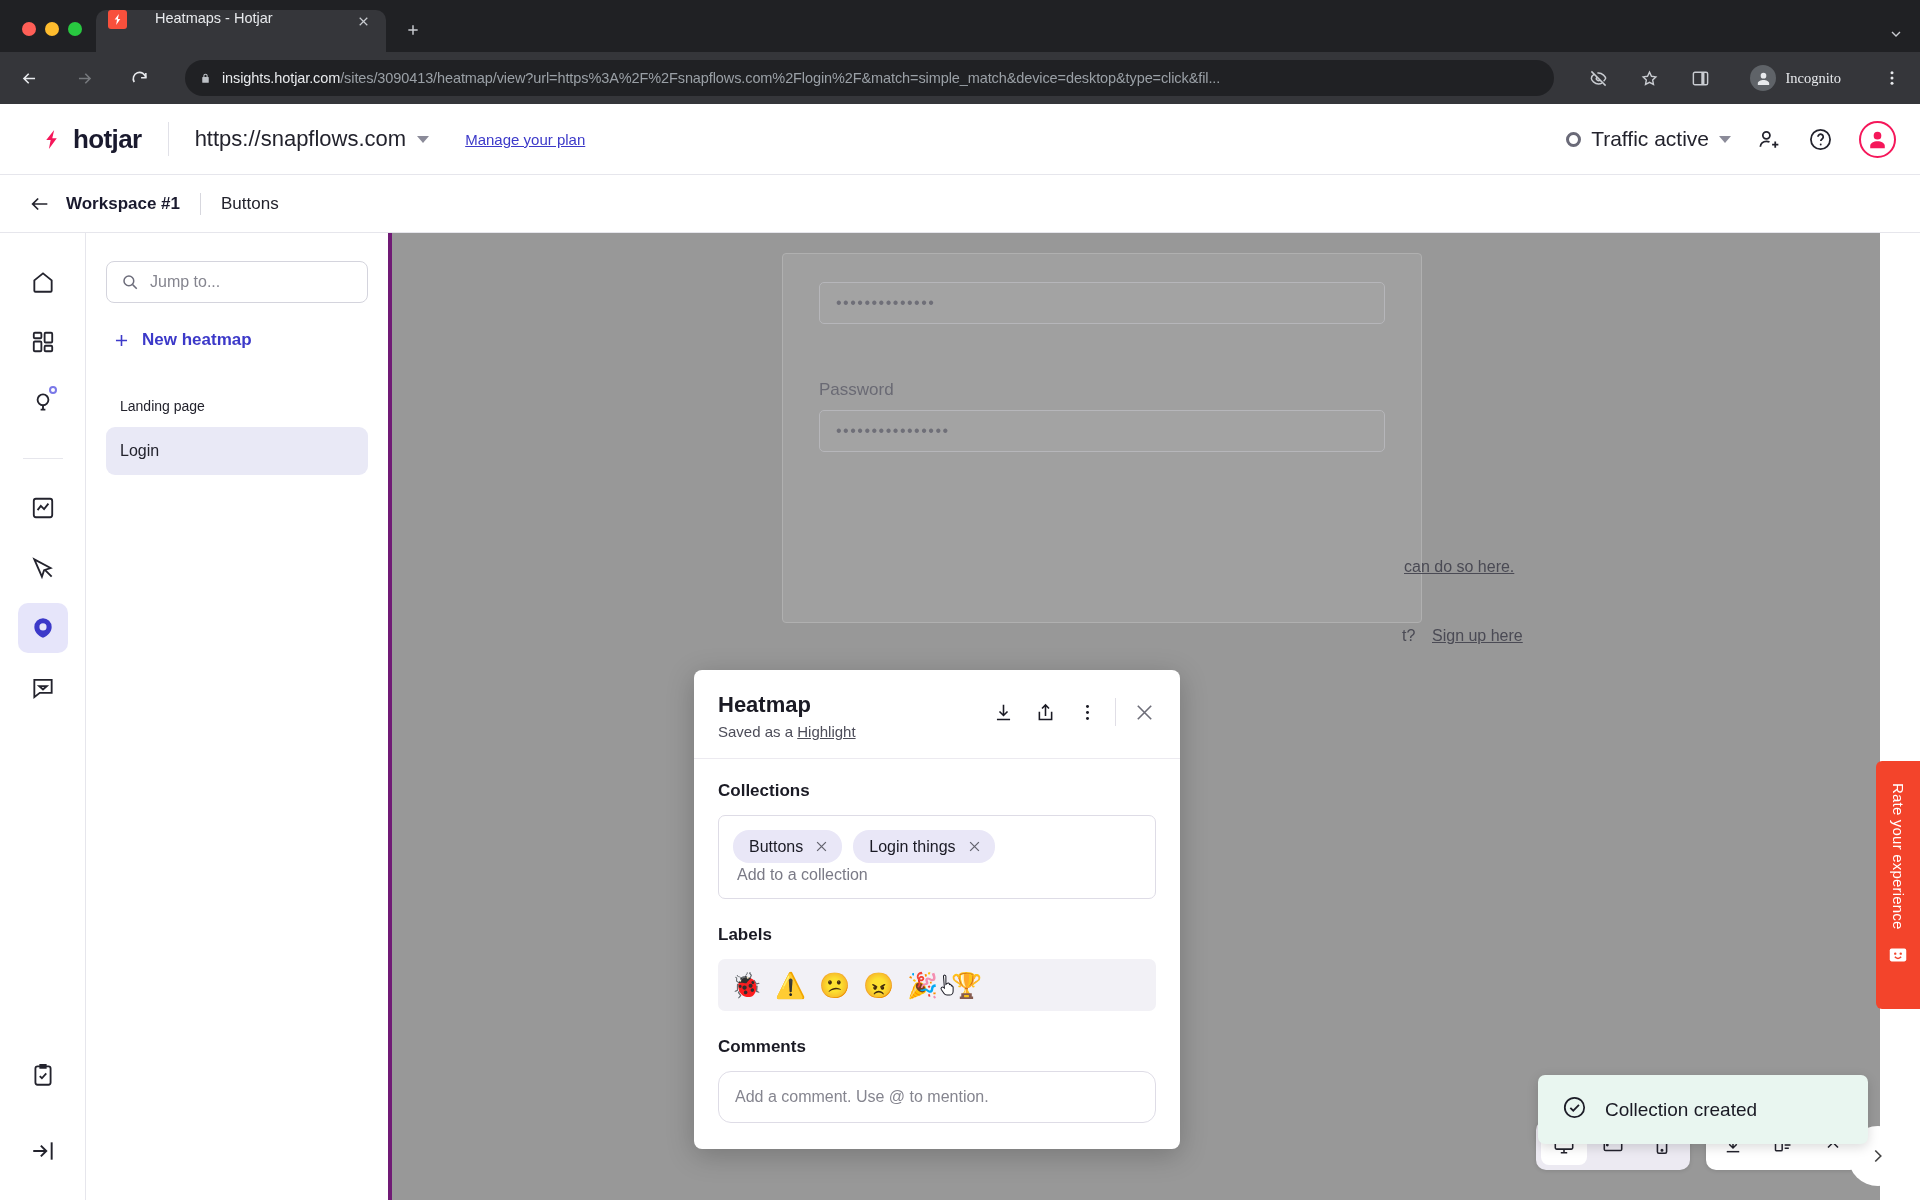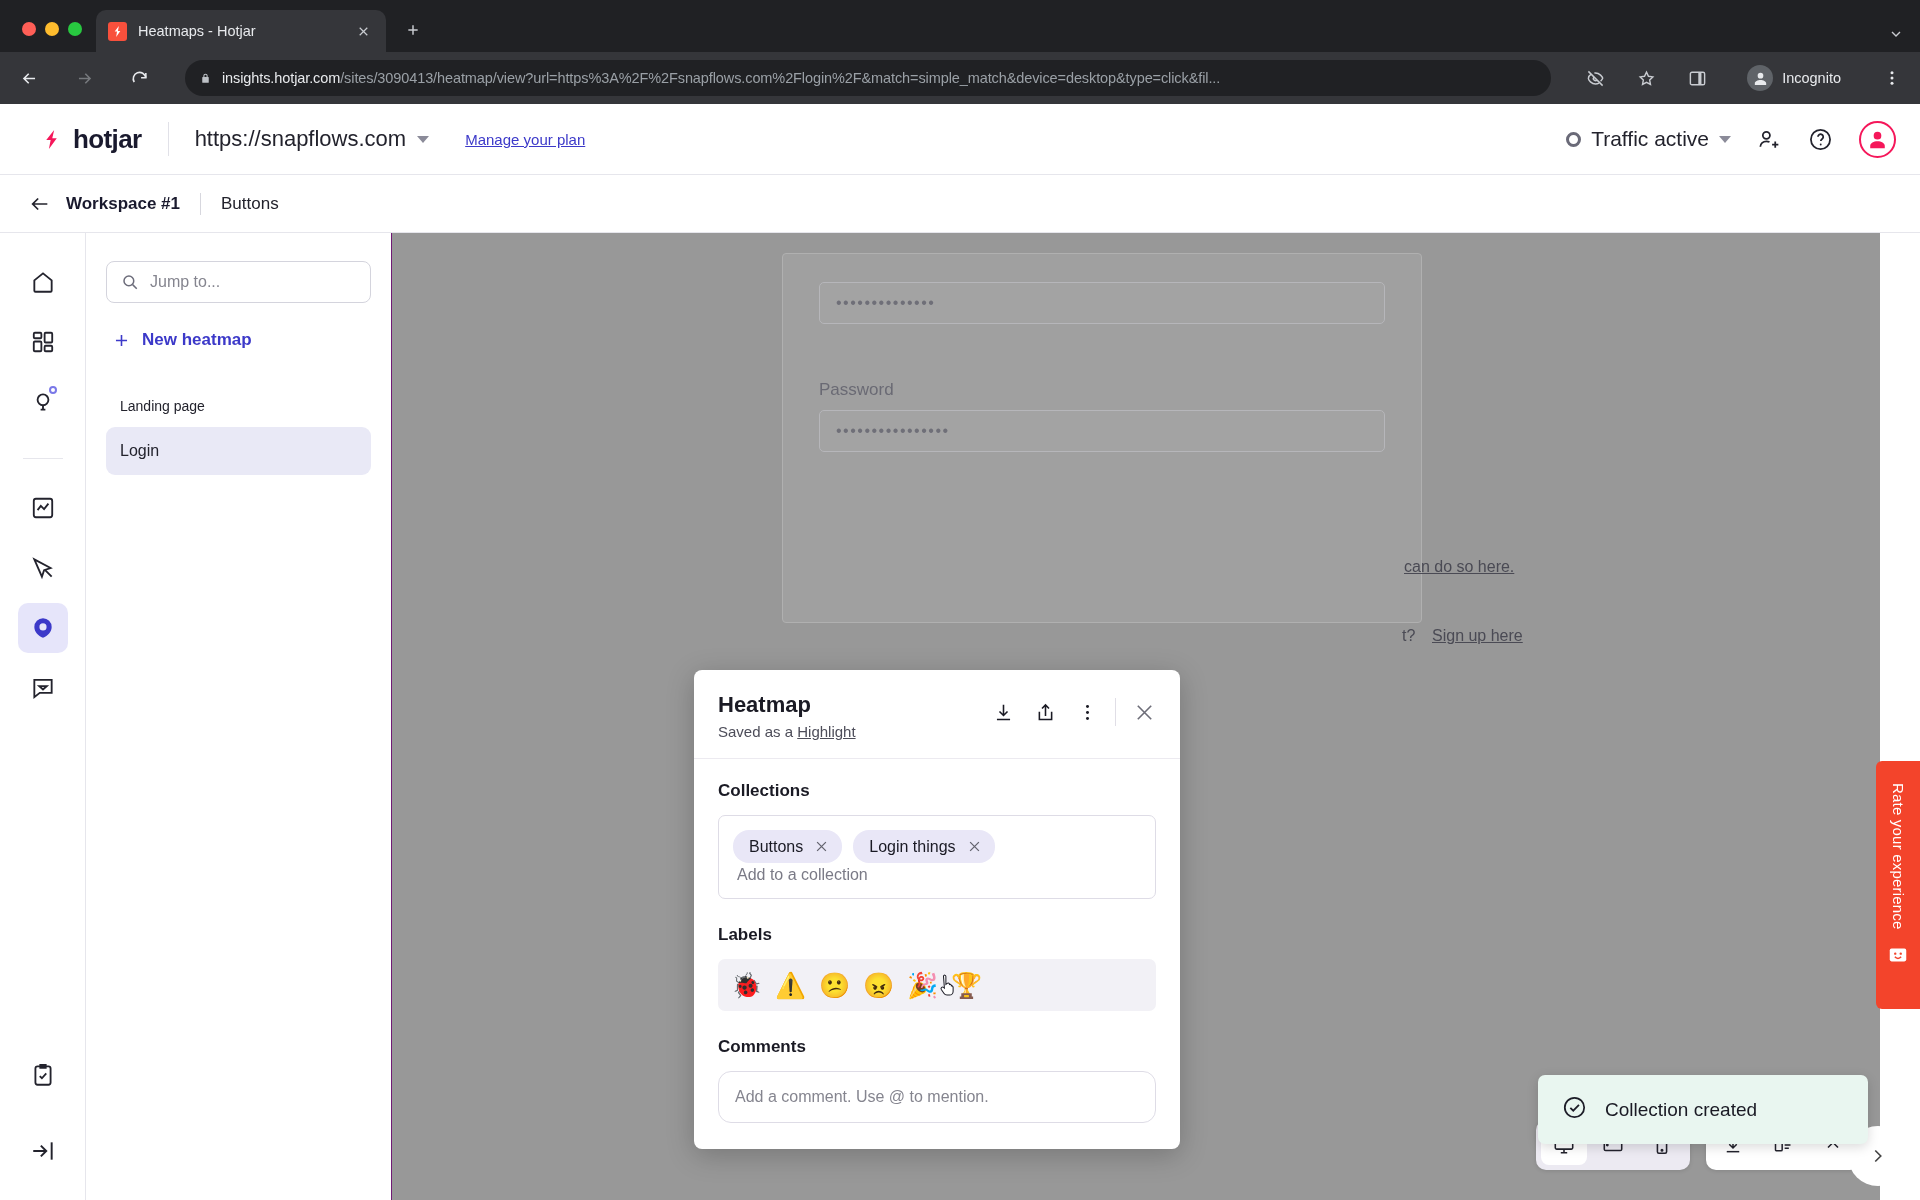--- a/index.html
+++ b/index.html
@@ -20,21 +20,21 @@
   }
   .traffic { display:flex; align-items:center; gap:9px; padding: 0 14px 16px 8px; }
   .dot { width: 14px; height: 14px; border-radius: 50%; }
   .dot.red { background: #ff5f57; }
   .dot.yellow { background: #febc2e; }
   .dot.green { background: #28c840; }
 
   .tab {
     height: 42px; min-width: 290px; max-width: 300px;
     background: #35363a; border-radius: 10px 10px 0 0;
-    display: flex; align-items: center; gap: 11px; padding: 0 12px;
+    display: flex; align-items: flex-start; gap: 28px; padding: 0 12px;
     position: relative;
   }
   .tab-fav {
     width: 19px; height: 19px; border-radius: 3px; background: #f8503c;
     display:flex; align-items:center; justify-content:center; flex-shrink:0;
   }
   .tab-fav svg { width: 13px; height: 13px; }
   .tab-title {
     color: #e8eaed; font-size: 14.5px; white-space: nowrap;
     overflow: hidden; text-overflow: ellipsis; flex: 1;
@@ -81,21 +81,21 @@
   }
   .url-domain { color: #e8eaed; }
   .url-path { color: #9aa0a6; }
   .omni-icon {
     width: 30px; height: 30px; display:flex; align-items:center; justify-content:center;
     color: #c9ccd1; flex-shrink: 0;
   }
   .omni-icon svg { width: 19px; height: 19px; }
   .incognito-pill {
     display: flex; align-items: center; gap: 9px; padding: 0 12px 0 8px;
-    height: 34px; border-radius: 17px; margin-left: 6px; flex-shrink: 0;
+    height: 34px; border-radius: 17px; margin-left: 6px; flex-shrink: 0; font-family: Liberation Serif, serif;
   }
   .incognito-avatar {
     width: 26px; height: 26px; border-radius: 50%; background: #5f6368;
     display:flex; align-items:center; justify-content:center;
   }
   .incognito-avatar svg { width: 17px; height: 17px; color: #e8eaed; }
   .incognito-label { color: #e8eaed; font-size: 14.5px; }
   .menu-dots {
     width: 32px; height: 32px; display:flex; align-items:center; justify-content:center;
     color: #e8eaed; flex-shrink: 0; margin-left: 2px;
@@ -172,21 +172,21 @@
   .rail-ic .badge {
     position:absolute; top: 9px; right: 11px;
     width: 8px; height: 8px; border-radius: 50%;
     background: #fff; border: 2px solid #7a78e8;
   }
   .rail-gap { height: 22px; width: 40px; border-bottom: 1px solid #e6e6ec; margin-bottom: 24px; }
   .rail-bottom { margin-top: auto; margin-bottom: 26px; }
 
   .panel {
     width: 306px; flex-shrink: 0; background: #fff;
-    border-right: 1px solid #701a75; padding: 28px 20px;
+    border-right: 4px solid #701a75; padding: 28px 20px;
   }
   .jump {
     height: 42px; border: 1px solid #d4d4dd; border-radius: 8px;
     display: flex; align-items: center; gap: 11px; padding: 0 14px;
   }
   .jump svg { width: 18px; height: 18px; color: #6c6c7a; flex-shrink: 0; }
   .jump input {
     border: none; outline: none; font-size: 16px; color: #23232d;
     font-family: inherit; width: 100%; background: transparent;
   }

